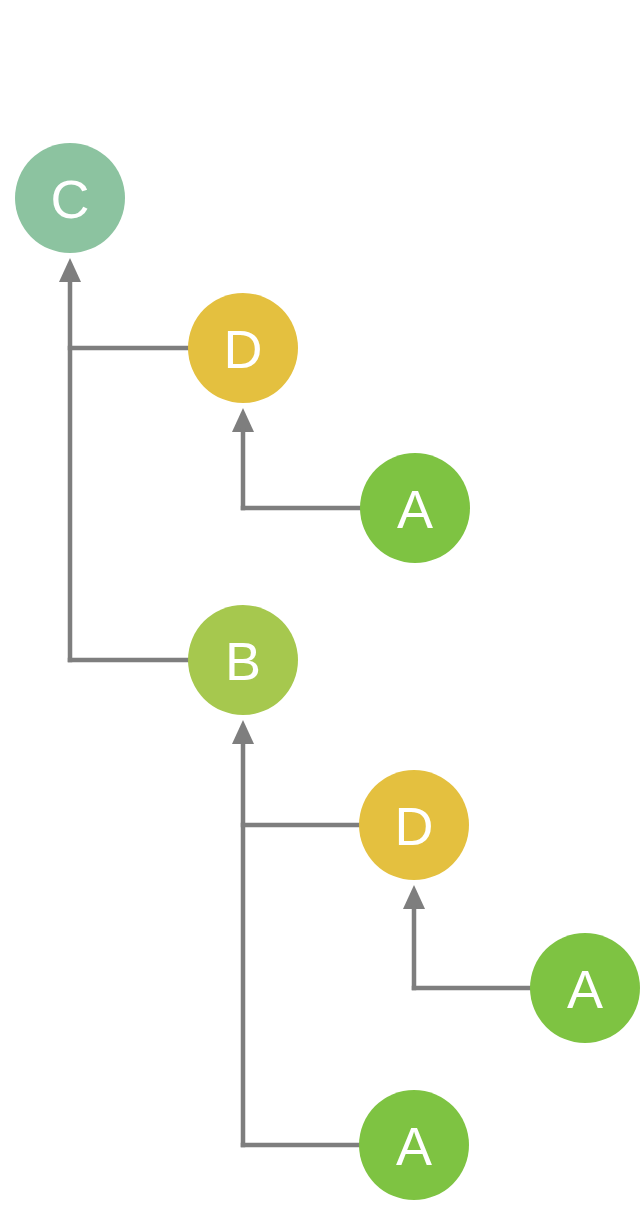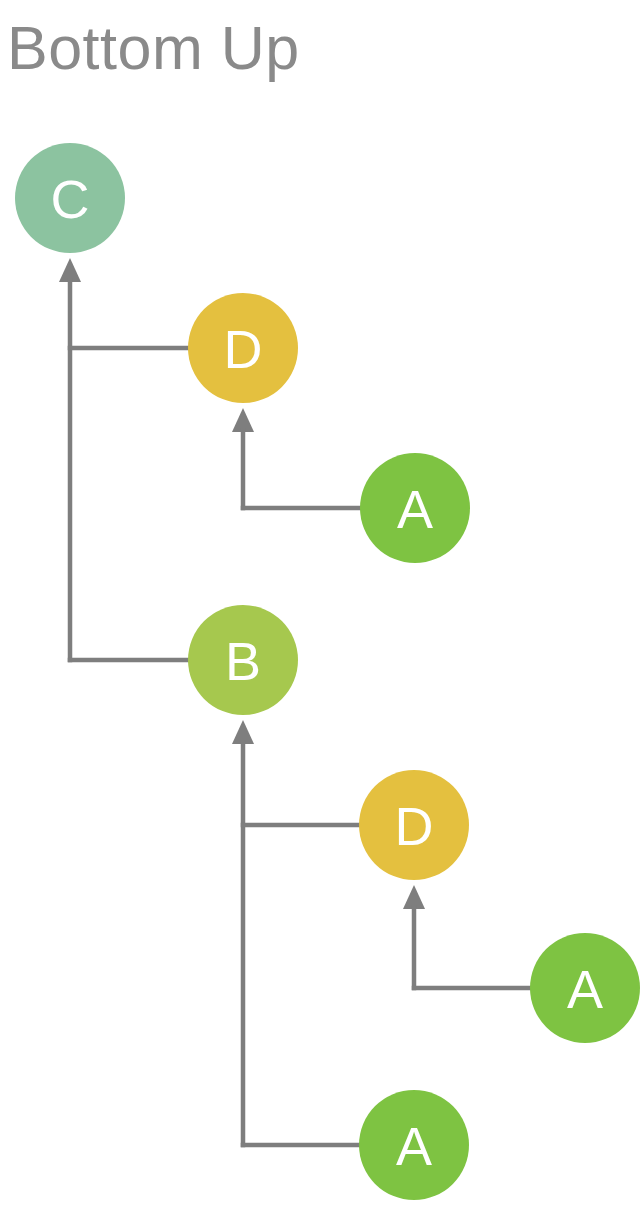--- a/index.html
+++ b/index.html
@@ -38,21 +38,20 @@
   svg.diagram text {
     font-family: "Liberation Sans", sans-serif;
     font-weight: 300;
     fill: #ffffff;
   }
 </style>
 </head>
 <body>
 
 <div class="stage">
-  <h1 class="title">Bottom Up</h1>
   <svg id="diagram" class="diagram" width="642" height="1206" viewBox="0 0 642 1206">
       <g>
         <polygon points="70,258 59,282 81,282" fill="#7E7E7E"></polygon>
         <line x1="70" y1="278" x2="70" y2="662.25" stroke="#7E7E7E" stroke-width="4.5"></line>
         <line x1="190" y1="348" x2="67.75" y2="348" stroke="#7E7E7E" stroke-width="4.5"></line>
         <line x1="190" y1="660" x2="67.75" y2="660" stroke="#7E7E7E" stroke-width="4.5"></line>
         <polygon points="243,408 232,432 254,432" fill="#7E7E7E"></polygon>
         <line x1="243" y1="428" x2="243" y2="510.25" stroke="#7E7E7E" stroke-width="4.5"></line>
         <line x1="362" y1="508" x2="240.75" y2="508" stroke="#7E7E7E" stroke-width="4.5"></line>
         <polygon points="243,720 232,744 254,744" fill="#7E7E7E"></polygon>

